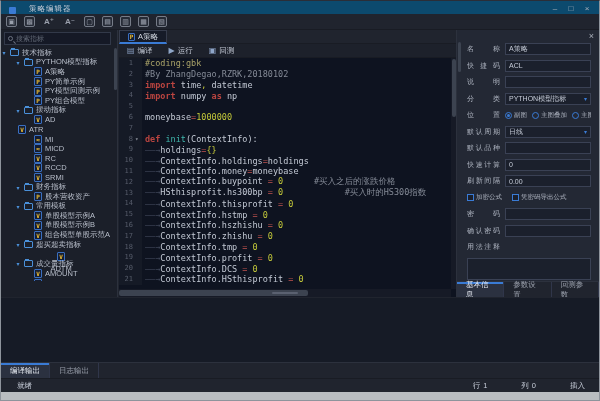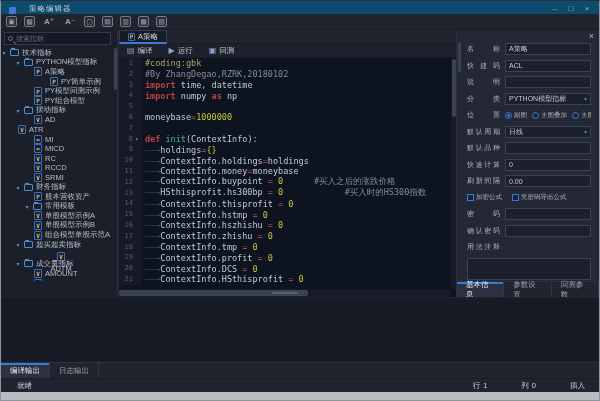--- a/index.html
+++ b/index.html
@@ -136,21 +136,21 @@
           <div class="trow" style="padding-left: 14px;">
             <span class="arrow">▾</span>
             <span class="ico ico-folder"></span>
             <span>PYTHON模型指标</span>
           </div>
           <div class="trow" style="padding-left: 24px;">
             <span class="noarrow"></span>
             <span class="ico ico-file">P</span>
             <span>A策略</span>
           </div>
-          <div class="trow" style="padding-left: 40px;">
+          <div class="trow" style="padding-left: 24px;">
             <span class="noarrow"></span>
             <span class="ico ico-file">P</span>
             <span>PY简单示例</span>
           </div>
           <div class="trow" style="padding-left: 24px;">
             <span class="noarrow"></span>
             <span class="ico ico-file">P</span>
             <span>PY模型回测示例</span>
           </div>
           <div class="trow" style="padding-left: 24px;">
@@ -201,21 +201,21 @@
           <div class="trow" style="padding-left: 14px;">
             <span class="arrow">▾</span>
             <span class="ico ico-folder"></span>
             <span>财务指标</span>
           </div>
           <div class="trow" style="padding-left: 24px;">
             <span class="noarrow"></span>
             <span class="ico ico-file">P</span>
             <span>股本营收资产</span>
           </div>
-          <div class="trow" style="padding-left: 23px;">
+          <div class="trow" style="padding-left: 14px;">
             <span class="arrow">▾</span>
             <span class="ico ico-folder"></span>
             <span>常用模板</span>
           </div>
           <div class="trow" style="padding-left: 24px;">
             <span class="noarrow"></span>
             <span class="ico ico-file">V</span>
             <span>单股模型示例A</span>
           </div>
           <div class="trow" style="padding-left: 24px;">

